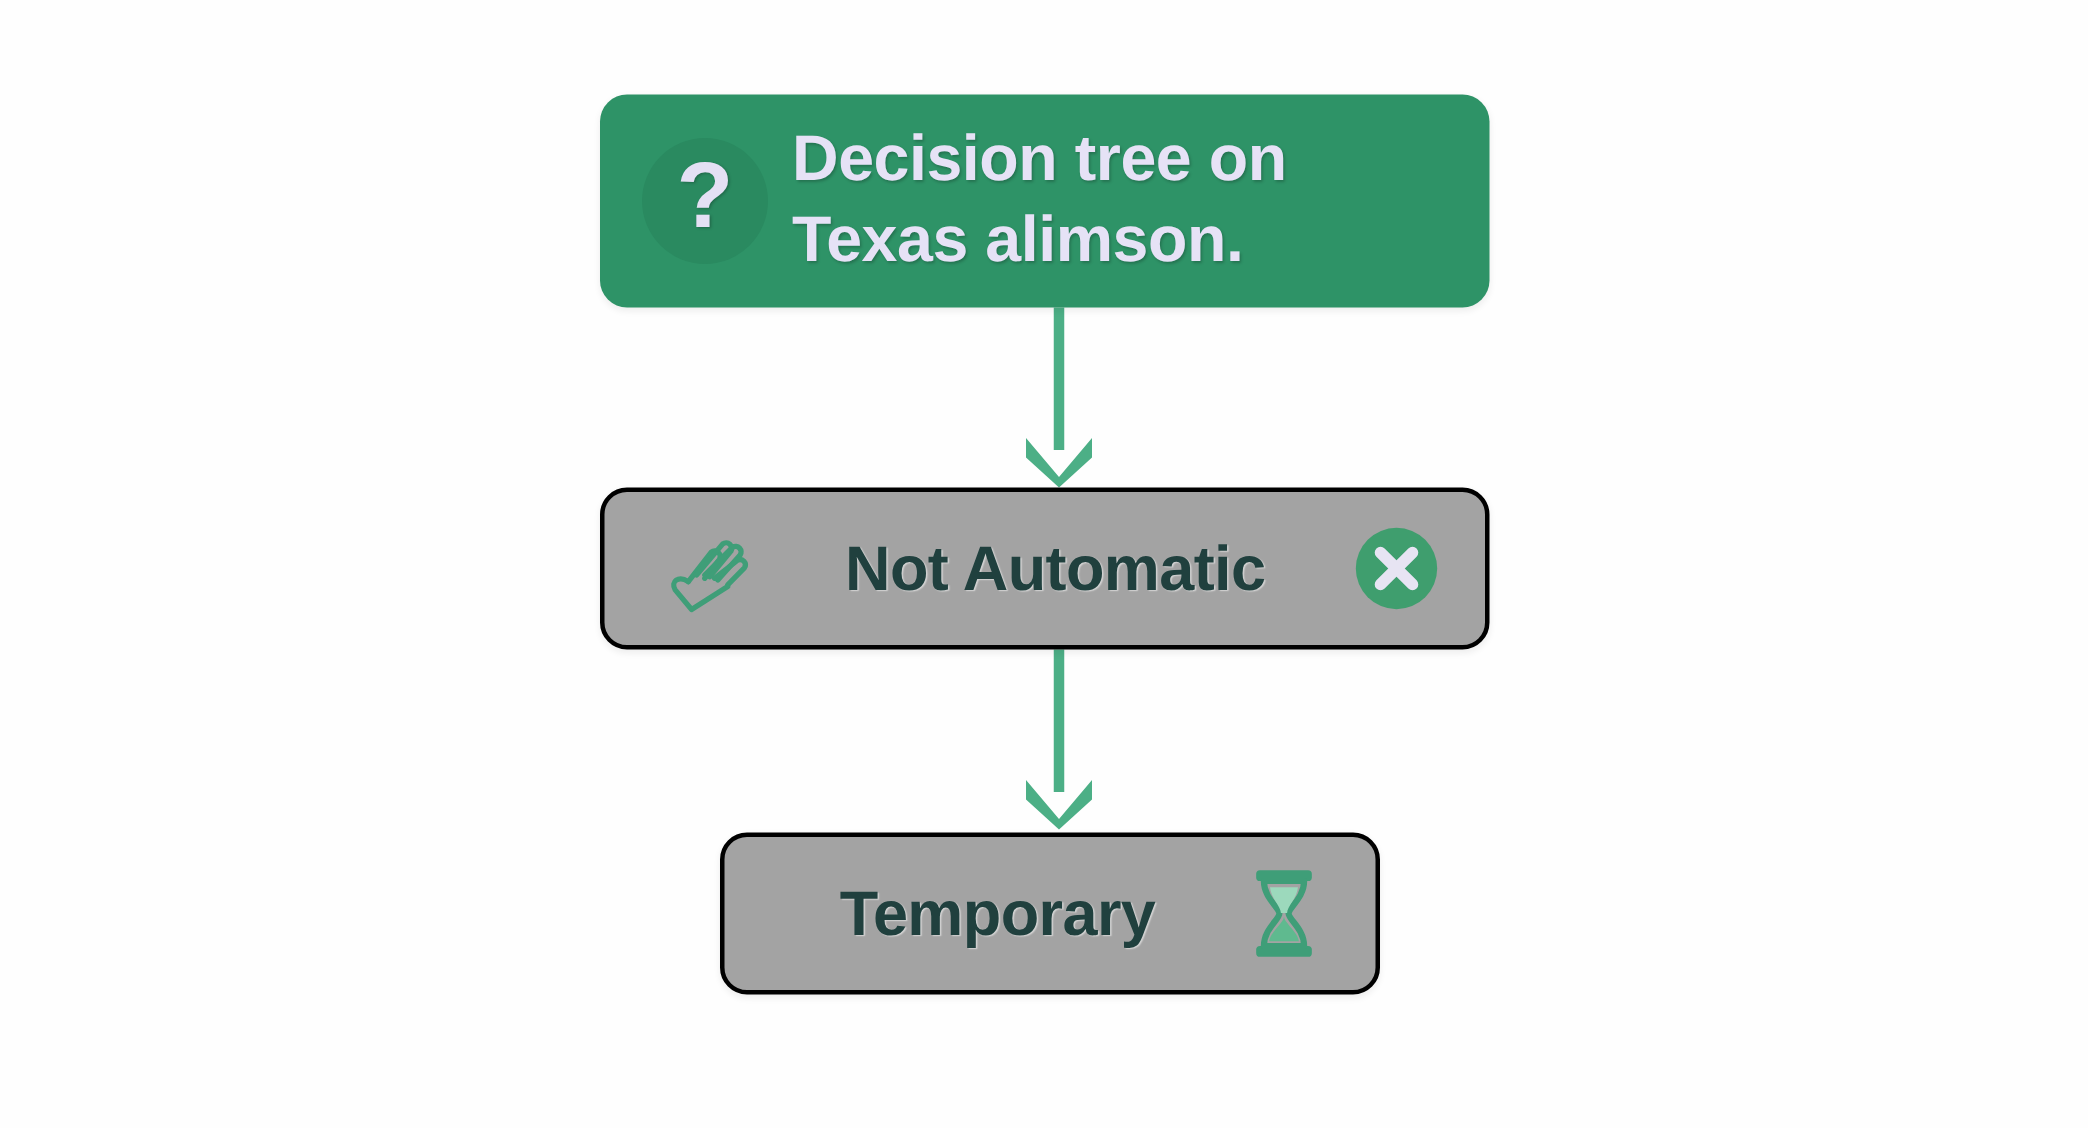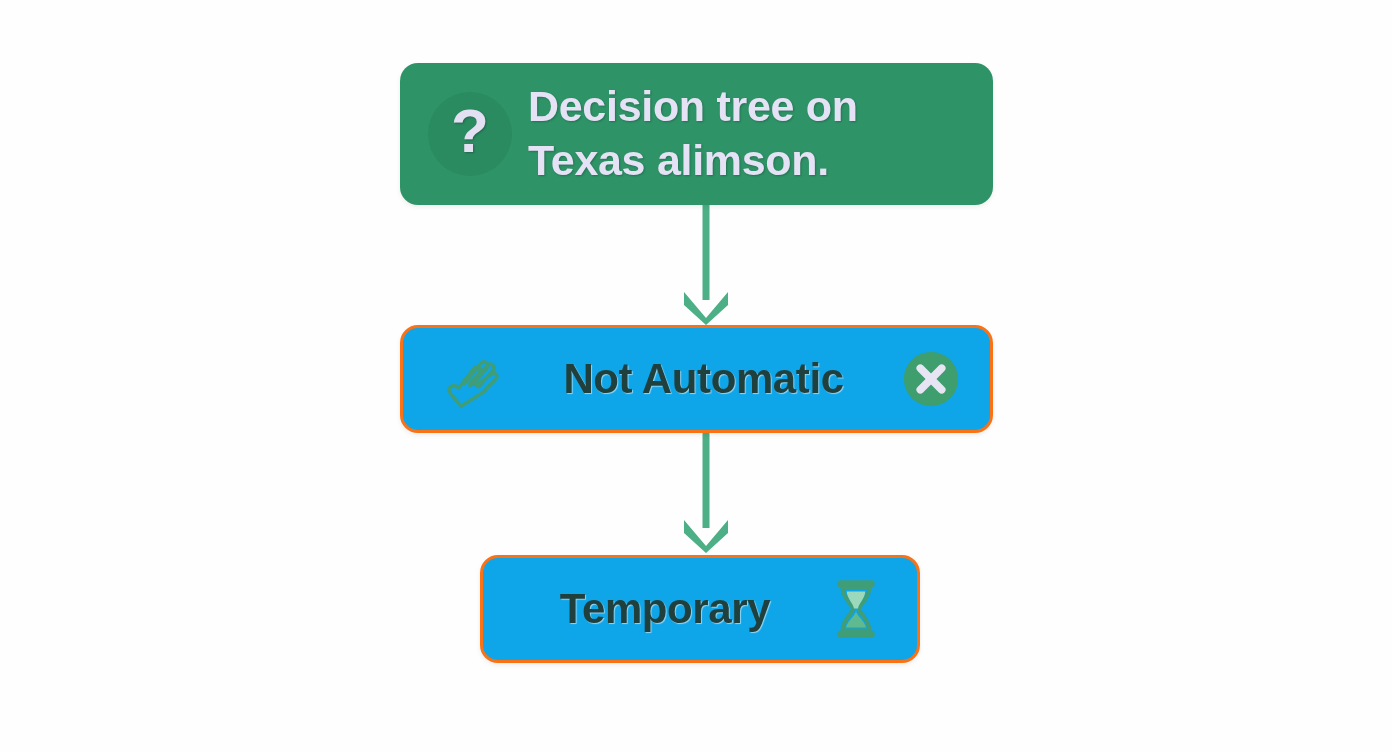--- a/index.html
+++ b/index.html
@@ -67,22 +67,22 @@
     font-weight: bold;
     line-height: 1.25;
     color: #e6e2f6;
     letter-spacing: -0.3px;
     text-shadow: 1px 1px 2px rgba(0,0,0,0.22);
     padding-right: 12px;
   }
 
   
   .node--outlined {
-    background: #0ea5e9;
-    border: 3px solid #f97316;
+    background: #a3a3a3;
+    border: 3px solid #000000;
     box-shadow: 0 2px 5px rgba(0,0,0,0.07);
   }
   .node--step1 {
     left: 400px;
     top: 325px;
     width: 593px;
     height: 108px;
     padding: 0 24px 0 30px;
   }
   .node--step2 {

